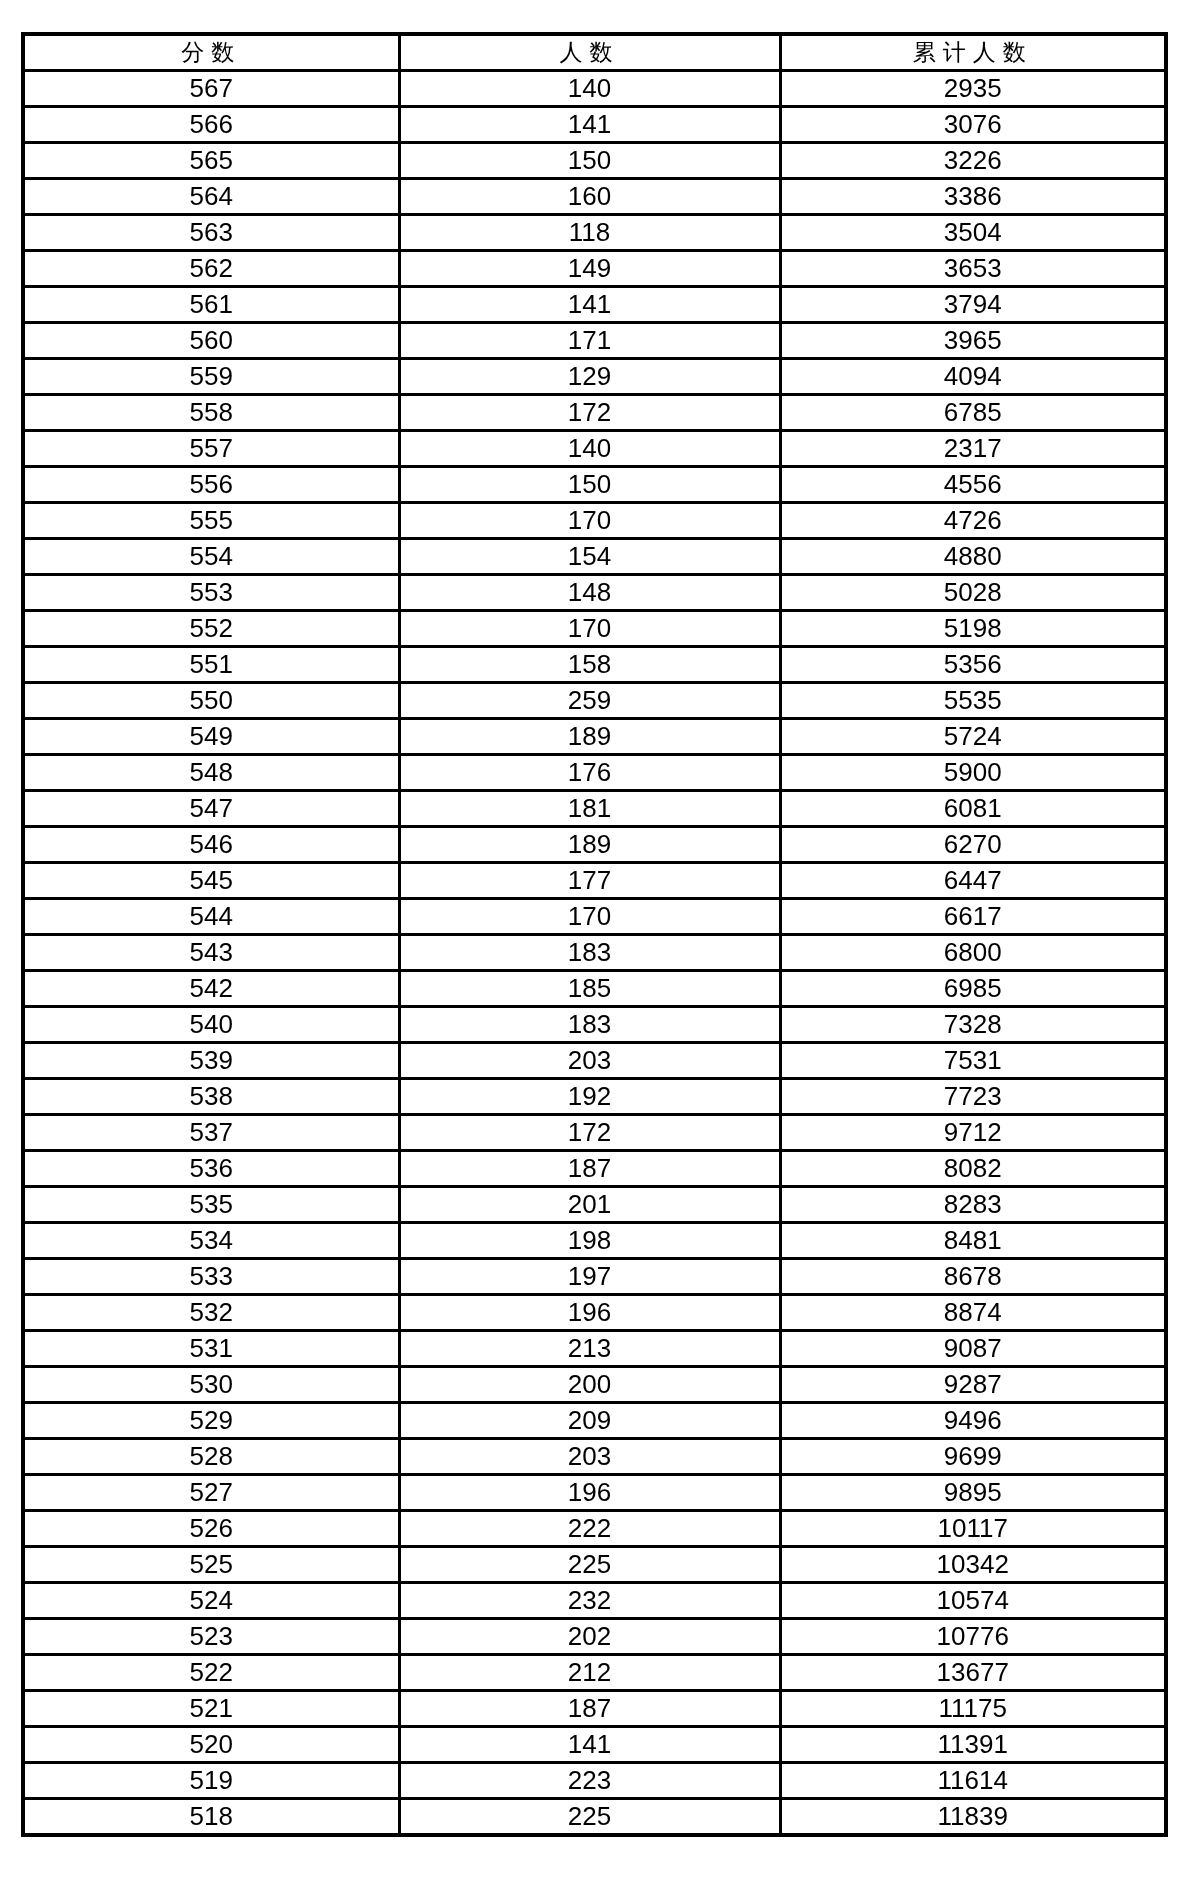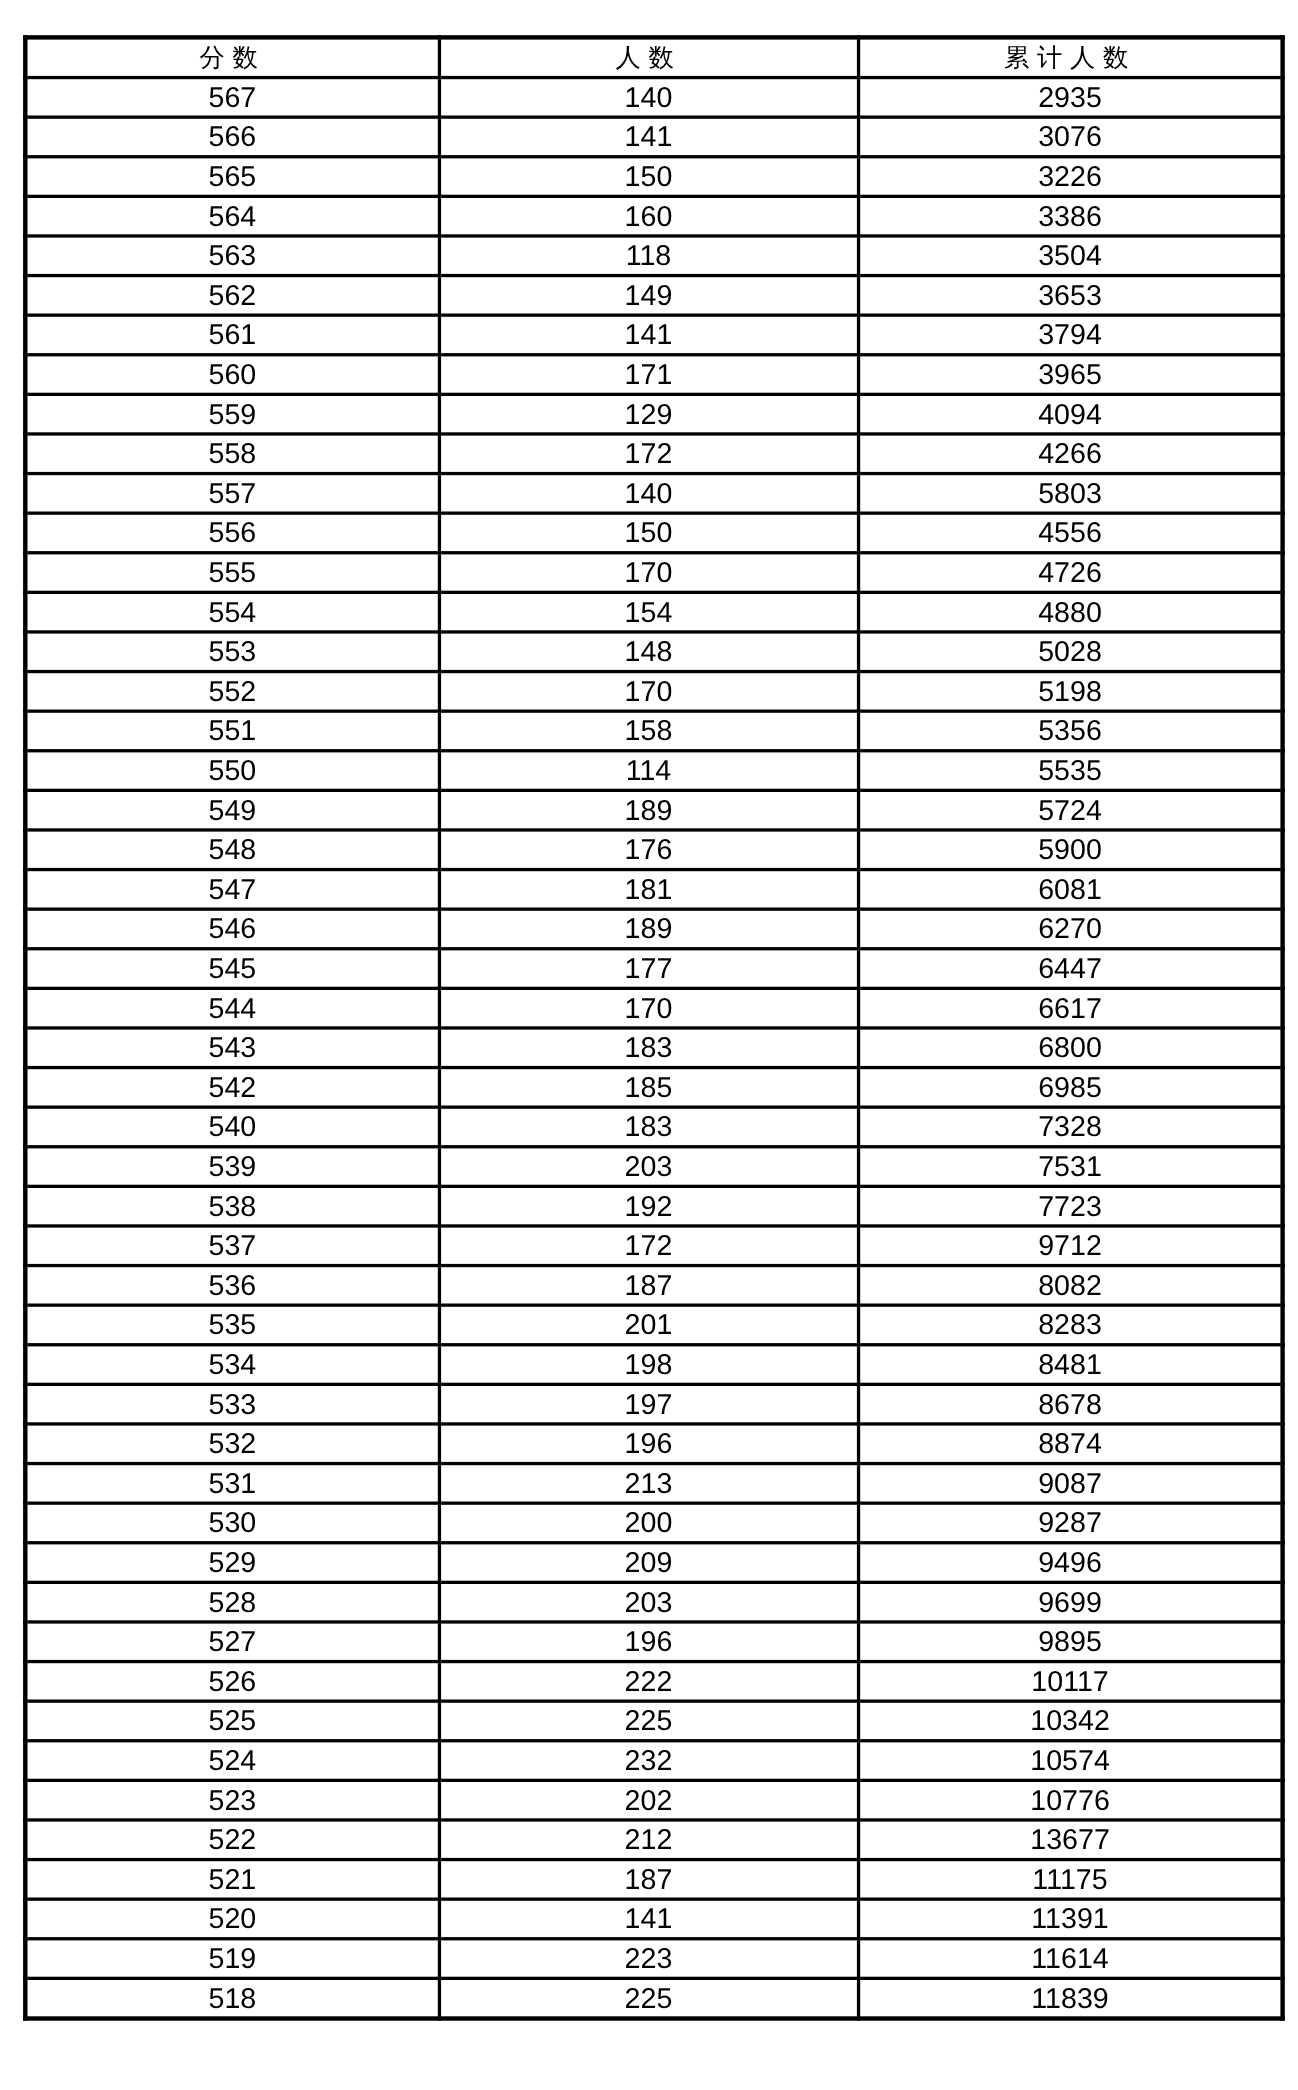--- a/index.html
+++ b/index.html
@@ -106,26 +106,26 @@
           <td>3965</td>
         </tr>
         <tr>
           <td>559</td>
           <td>129</td>
           <td>4094</td>
         </tr>
         <tr>
           <td>558</td>
           <td>172</td>
-          <td>4266</td>
+          <td>6785</td>
         </tr>
         <tr>
           <td>557</td>
           <td>140</td>
-          <td>5803</td>
+          <td>2317</td>
         </tr>
         <tr>
           <td>556</td>
           <td>150</td>
           <td>4556</td>
         </tr>
         <tr>
           <td>555</td>
           <td>170</td>
           <td>4726</td>
@@ -145,21 +145,21 @@
           <td>170</td>
           <td>5198</td>
         </tr>
         <tr>
           <td>551</td>
           <td>158</td>
           <td>5356</td>
         </tr>
         <tr>
           <td>550</td>
-          <td>114</td>
+          <td>259</td>
           <td>5535</td>
         </tr>
         <tr>
           <td>549</td>
           <td>189</td>
           <td>5724</td>
         </tr>
         <tr>
           <td>548</td>
           <td>176</td>

